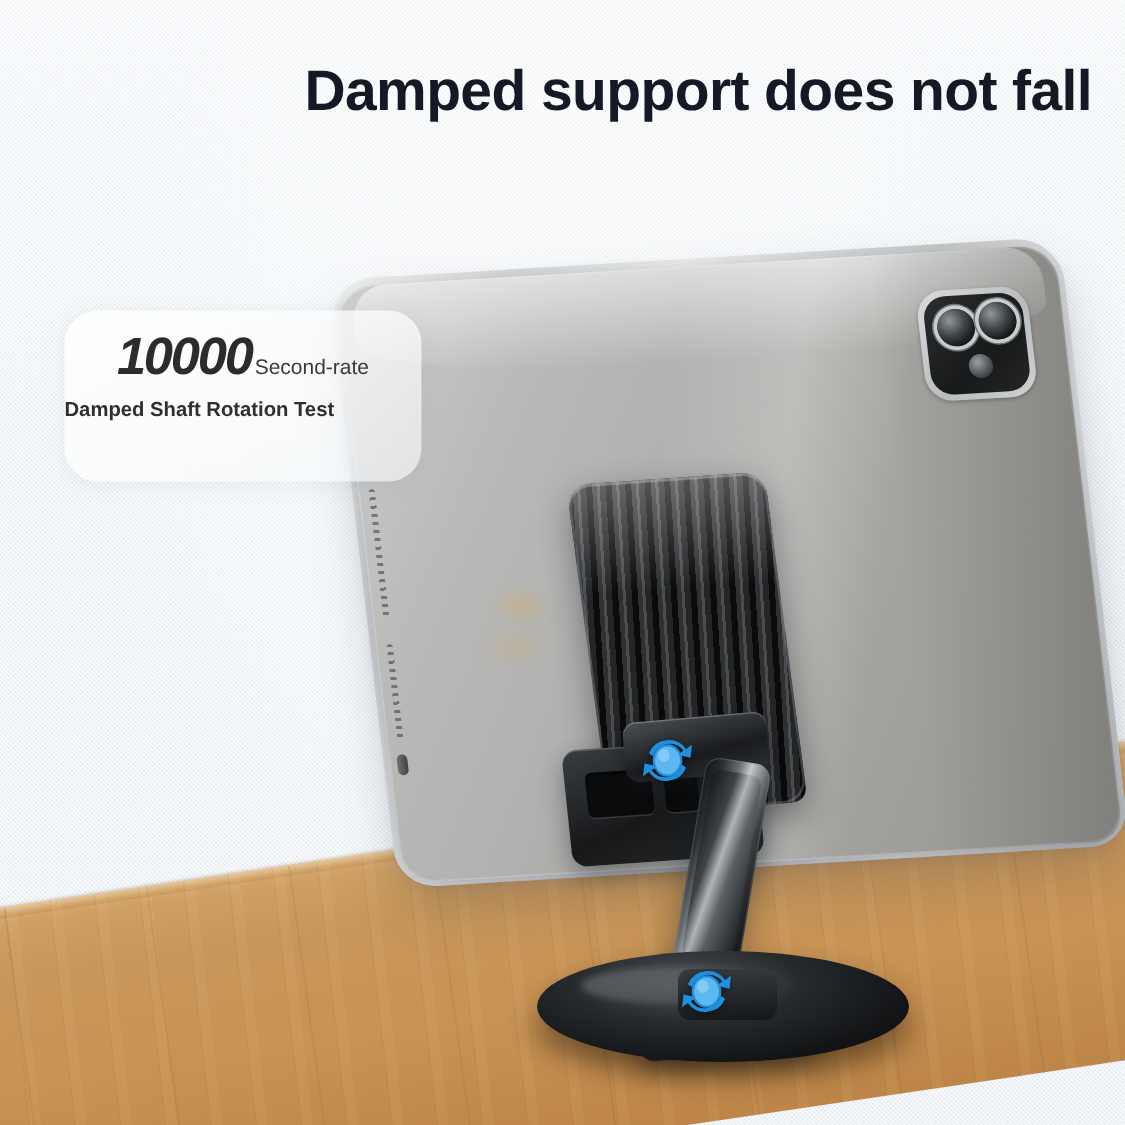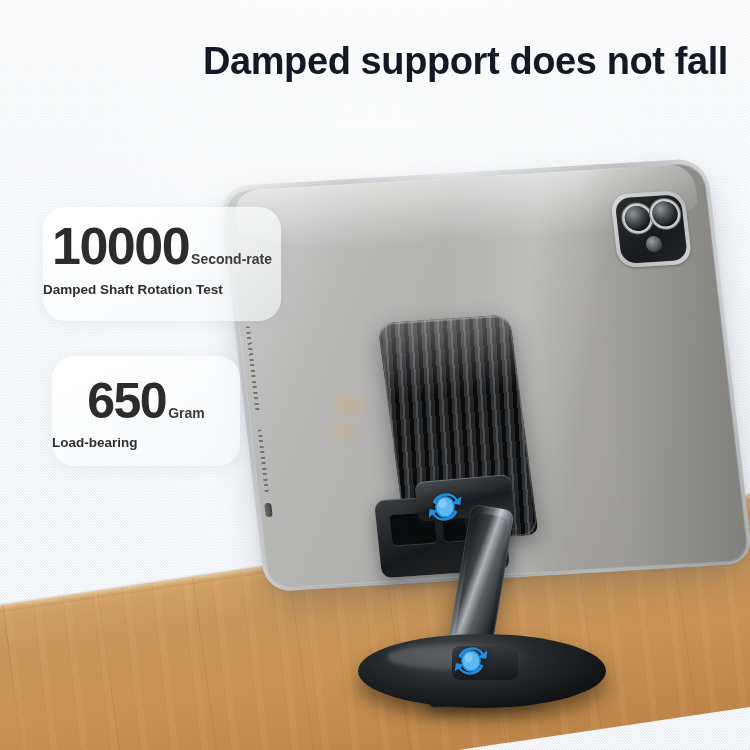--- a/index.html
+++ b/index.html
@@ -265,24 +265,24 @@
   }
   .badge.b1{left:43px;top:207px;width:238px;height:114px;}
   .badge.b2{left:52px;top:356px;width:188px;height:110px;}
 
   .statline{display:flex;align-items:baseline;justify-content:center;}
   .badge.b1 .statline{padding-top:13px;}
   .badge.b2 .statline{padding-top:20px;}
   .bignum{
     color:#2c2c2c;font-weight:700;letter-spacing:-1.5px;line-height:1;
   }
-  .badge.b1 .bignum{font-size:52px;}
+  .badge.b1 .bignum{font-size:35px;font-style:italic;}
   .badge.b2 .bignum{font-size:50px;}
   .unit{
-    color:#3a3a3a;font-size:14px;font-weight:700;margin-left:2px;
+    color:#3a3a3a;font-size:14px;font-weight:400;margin-left:2px;
   }
   .caption{
     color:#2f2f2f;font-size:13.5px;font-weight:600;
   }
   .badge.b1 .caption{margin-top:10px;}
   .badge.b2 .caption{margin-top:9px;}
 </style>
 </head>
 <body>
 
@@ -375,21 +375,14 @@
   </div>
 
   <div class="badge b1">
     <div class="statline">
       <span class="bignum">10000</span>
       <span class="unit">Second-rate</span>
     </div>
     <div class="caption">Damped Shaft Rotation Test</div>
   </div>
 
-  <div class="badge b2">
-    <div class="statline">
-      <span class="bignum">650</span>
-      <span class="unit">Gram</span>
-    </div>
-    <div class="caption">Load-bearing</div>
-  </div>
 
 </div>
 
 </body></html>

